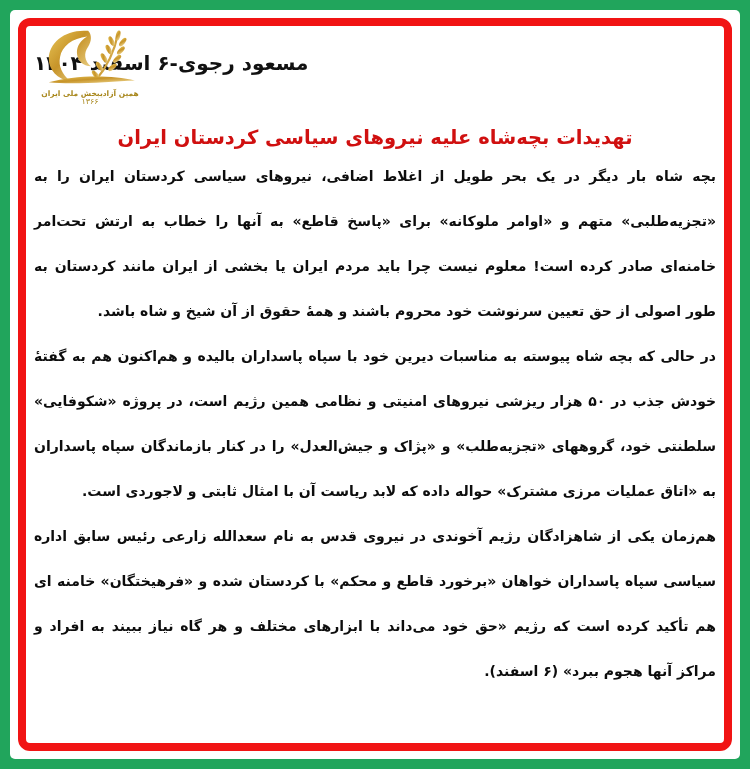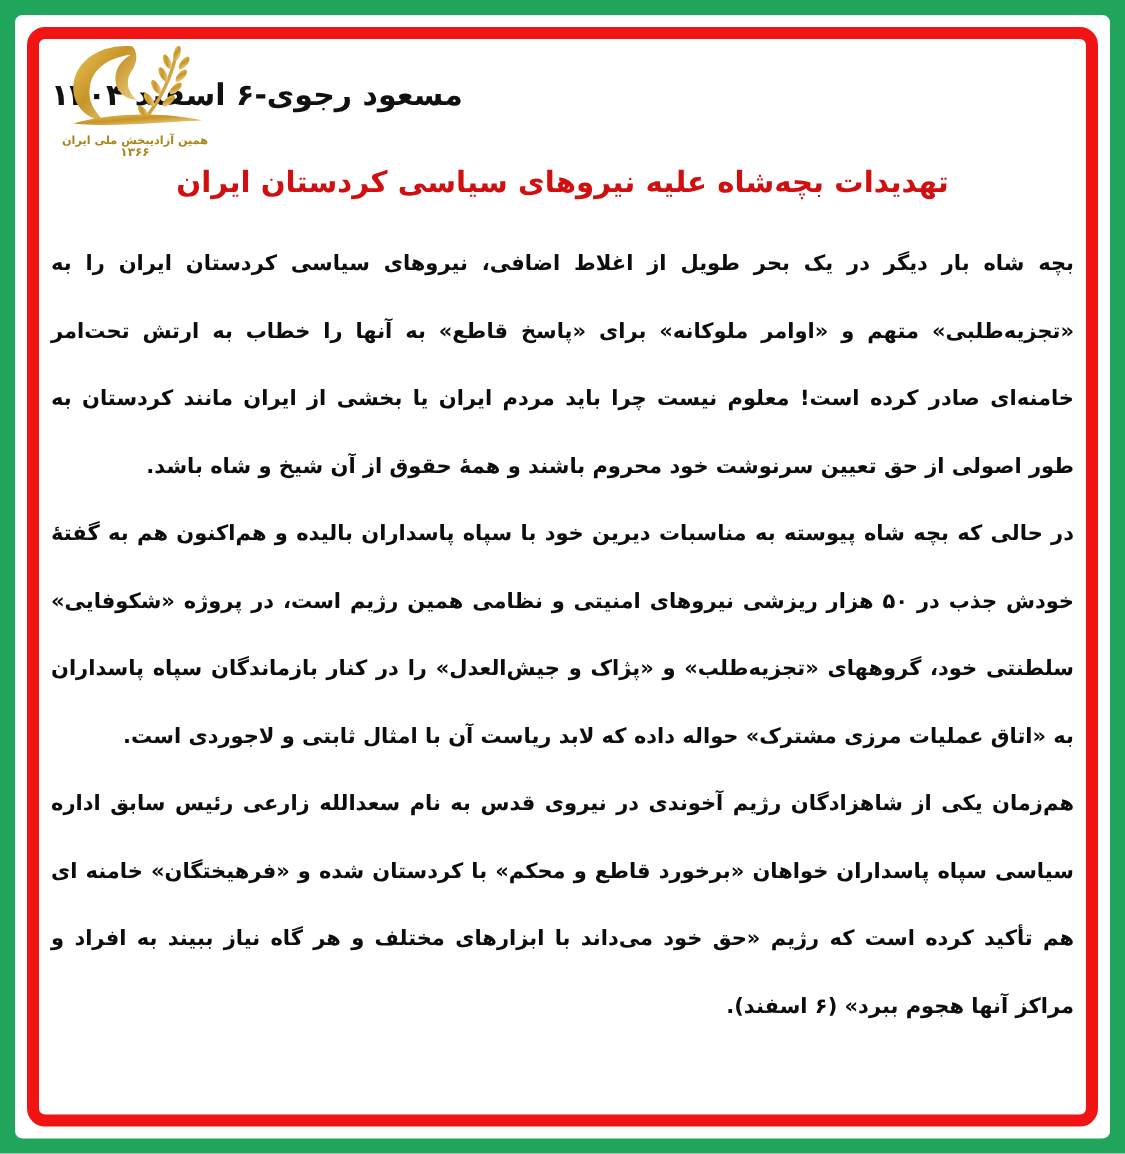--- a/index.html
+++ b/index.html
@@ -24,29 +24,29 @@
   .header-area{position:relative;height:128px;}
   .logo{
     position:absolute;left:0px;top:2px;width:112px;
     text-align:center;line-height:1.1;
   }
   .logo-caption{
     display:block;color:#a8871c;font-weight:bold;
     font-size:7.5px;direction:rtl;white-space:nowrap;
   }
   .logo-year{
-    display:block;color:#a8871c;font-weight:bold;
+    display:block;color:#a8871c;font-weight:normal;
     font-size:8px;letter-spacing:3px;
   }
   .byline{
     text-align:left;padding-top:25px;
     direction:rtl;font-weight:bold;font-size:20px;color:#111111;
   }
   .doc-title{
-    text-align:center;margin-top:35px;
+    text-align:center;margin-top:51px;
     direction:rtl;font-weight:bold;font-size:19.5px;color:#d01010;
   }
   .body-text p{
     margin:0;direction:rtl;text-align:justify;
     font-weight:bold;font-size:14px;line-height:45px;color:#0d0d0d;
   }
 </style>
 </head>
 <body>
 

